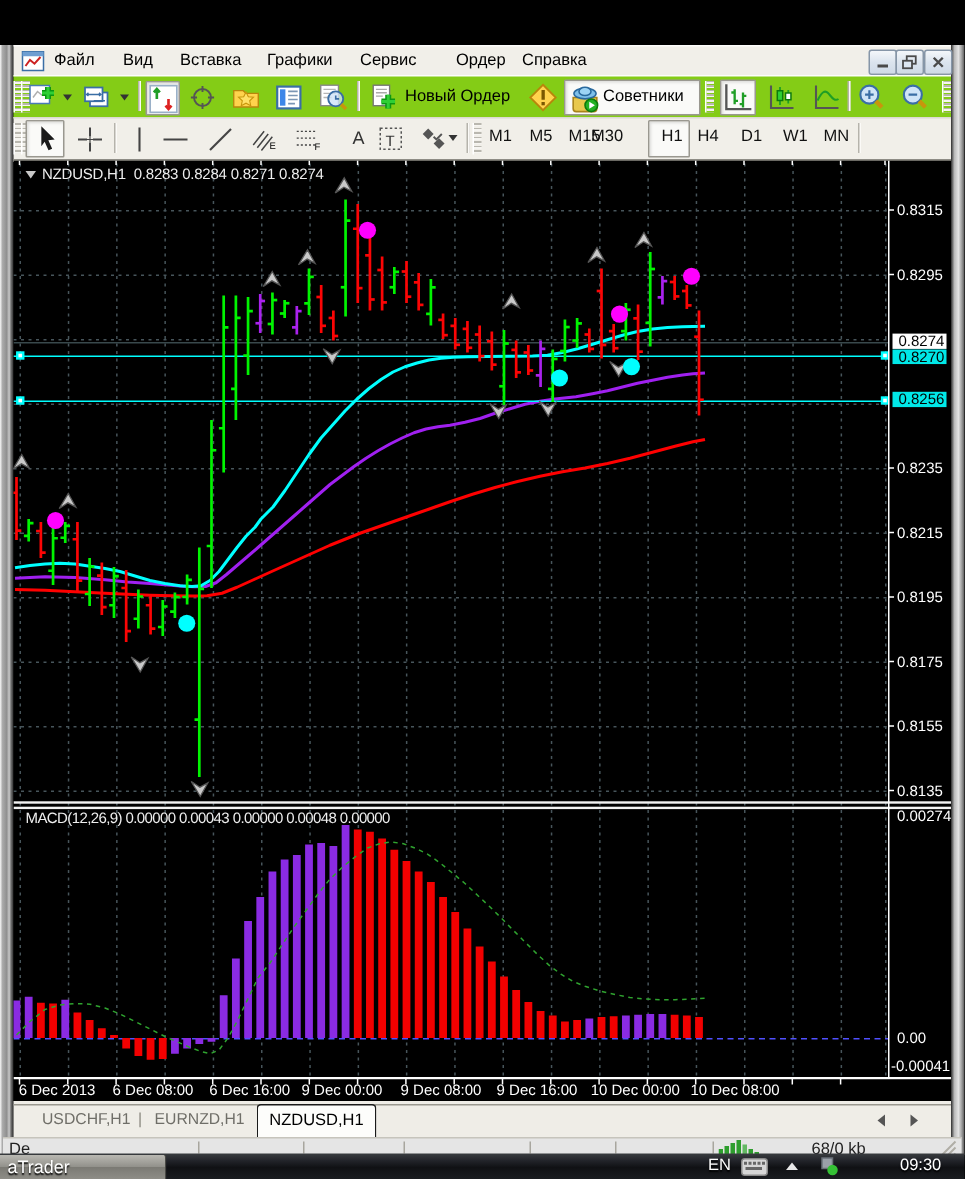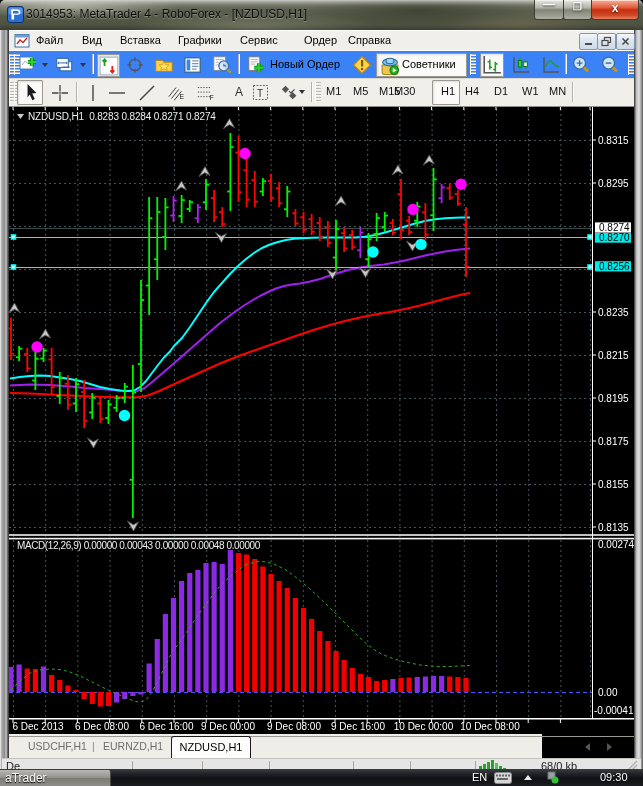--- a/index.html
+++ b/index.html
@@ -34,36 +34,36 @@
  background:linear-gradient(90deg,#fafafa 0%,#ababab 18%,#8f8f8f 50%,#c9c9c9 68%,#6f6f6f 82%,#2c2c2c 100%)}
 #bright{left:634px;top:30px;width:9px;height:740px;
  background:linear-gradient(90deg,#2c2c2c 0%,#b9b9b9 25%,#e3e3e3 55%,#9e9e9e 80%,#595959 100%)}
 
 #menu{left:9px;top:30px;width:625px;height:20px;background:#f1efe9;border-top:1px solid #fdfdfb}
 #menu .mi{position:absolute;top:3px;font-size:11px;color:#000}
 .mdib{position:absolute;top:2px;width:17px;height:15px;background:linear-gradient(180deg,#f4f7fa,#dbe4ee 50%,#cfdae7);
  border:1px solid #8696a8;border-radius:2px}
 .mdib svg{position:absolute;left:2px;top:1px}
 
-#tb1{left:9px;top:50px;width:625px;height:28px;background:#3b82f6;border-top:1px solid #fdfdfb}
+#tb1{left:9px;top:50px;width:625px;height:28px;background:#84cc16;border-top:1px solid #fdfdfb}
 #tb2{left:9px;top:78px;width:625px;height:27px;background:#f1efe9;border-top:1px solid #dcdad2;
  border-bottom:2px solid #8e8c85}
 .grip{position:absolute;top:3px;width:5px;height:21px;
  background:repeating-linear-gradient(180deg,#b9b7af 0 1px,#f6f5f1 1px 2px,transparent 2px 3px);
  border-left:1px solid #fff}
 .tsep{position:absolute;top:3px;width:1px;height:20px;background:#b5b3ab;border-right:1px solid #fbfaf7}
 .ticon{position:absolute;top:4px;width:20px;height:20px}
 .tbtn-pressed{border:1px solid #9a9890;background:#fafaf8;border-radius:1px;
  box-shadow:inset 1px 1px 2px rgba(0,0,0,.12)}
 .darr{position:absolute;top:12px;width:0;height:0;border-left:3.5px solid transparent;
  border-right:3.5px solid transparent;border-top:4px solid #333}
 .tlabel{position:absolute;top:7px;font-size:11px;color:#000;white-space:nowrap}
 .tf{position:absolute;top:6px;font-size:11px;color:#111}
 
-#tabs{left:9px;top:734px;width:533px;height:24px;background:#efede7}
+#tabs{left:9px;top:734px;width:625px;height:24px;background:#efede7}
 #tabs .line{position:absolute;left:0;top:2px;width:625px;height:1px;background:#9a988f}
 .tab{position:absolute;top:6px;font-size:10.5px;color:#6f6e68}
 #atab{position:absolute;left:162px;top:2px;width:78px;height:21px;background:#fdfdfb;
  border:1px solid #1a1a1a;border-bottom:none;border-radius:3px 3px 0 0;
  font-size:11px;color:#000;text-align:center;padding-top:4px}
 .scr{position:absolute;top:9px;width:0;height:0;border-top:4px solid transparent;border-bottom:4px solid transparent}
 
 #status{left:2px;top:758px;width:639px;height:13px;background:#e5e5e5;border-top:1px solid #c6c4bc;font-size:11px;color:#222}
 #status .col{position:absolute;top:2px;width:1px;height:8px;background:#a8a69e}
 
@@ -71,39 +71,20 @@
  background:linear-gradient(180deg,#3a3d40 0%,#22242a 28%,#101114 55%,#1a1c20 100%)}
 #taskbtn{position:absolute;left:0;top:1px;width:110px;height:16px;
  background:linear-gradient(180deg,#b9b8b2 0%,#93928c 48%,#7b7a74 52%,#8e8d87 100%);
  border-radius:0 2px 0 0;border-right:1px solid #4a4a46}
 #taskbtn span{position:absolute;left:5px;top:1px;font-size:12px;color:#fff;text-shadow:0 1px 1px #000}
 .tray{position:absolute;color:#fff;font-size:11px;text-shadow:0 1px 1px #000}
 </style></head>
 <body>
 <div id="win">
 
-  <div id="title" class="abs">
-    <svg class="abs" style="left:7px;top:6px" width="17" height="17" viewBox="0 0 17 17">
-      <rect x="0.5" y="0.5" width="16" height="16" rx="2.5" fill="#2a6fd3" stroke="#0f3166"></rect>
-      <rect x="1.5" y="1.5" width="14" height="7" rx="2" fill="#5c9ae8" opacity=".85"></rect>
-      <rect x="4.5" y="3.5" width="2.6" height="10" fill="#fff"></rect>
-      <path d="M4.5,3.5 h6.2 a2.6,2.6 0 0 1 0,5.2 h-6.2 z" fill="#fff"></path>
-      <path d="M6,5 h4.4 a1.2,1.2 0 0 1 0,2.4 h-4.4 z" fill="#2a6fd3"></path>
-    </svg>
-    <span class="ttext">3014953: MetaTrader 4 - RoboForex - [NZDUSD,H1]</span>
-    <div id="bmin" class="cbtn">
-        <span style="top:-3px">—</span>
-      </div>
-    <div id="bmax" class="cbtn">
-        <span style="font-size:10px">❐</span>
-      </div>
-    <div id="bclose" class="cbtn">
-        <span>x</span>
-      </div>
-  </div>
   <div id="bleft" class="abs"></div>
   <div id="bright" class="abs"></div>
 
   <div id="menu" class="abs">
     <svg class="abs" style="left:5px;top:2px" width="17" height="16" viewBox="0 0 17 16">
       <rect x="1" y="1.5" width="14" height="12.5" fill="#fff" stroke="#3a6ea5"></rect>
       <rect x="1" y="1.5" width="14" height="3" fill="#6e9ed1"></rect>
       <path d="M3,11 L6,7 L9,9.5 L13,5" stroke="#cc2222" fill="none" stroke-width="1.3"></path>
     </svg>
     <span class="mi" style="left:27px">Файл</span>

